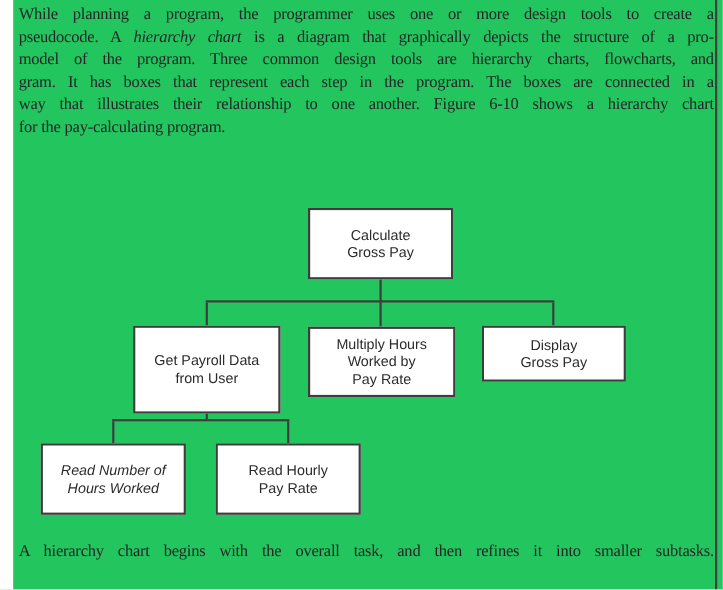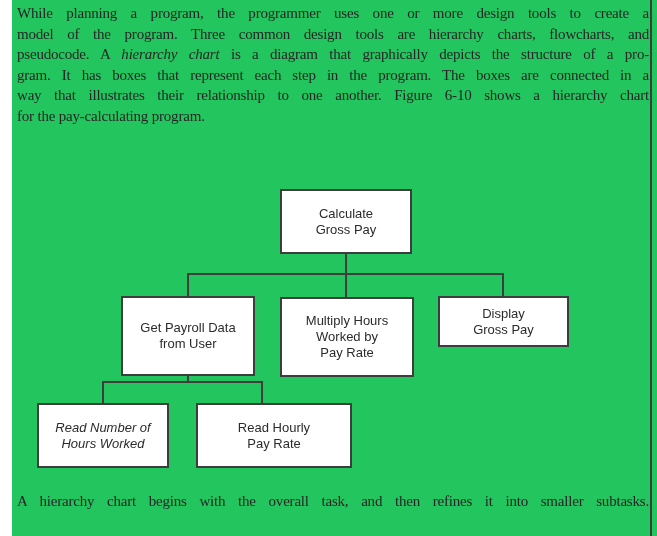--- a/index.html
+++ b/index.html
@@ -62,46 +62,46 @@
     justify-content: center;
     text-align: center;
     font-family: "Liberation Sans", sans-serif;
     font-size: 13px;
     line-height: 16px;
     color: #2b2b2b;
     white-space: pre-line;
   }
   #node-calculate    { left: 268px; top: 189px; width: 132px; height: 65px; }
   #node-get-payroll  { left: 109px; top: 296px; width: 134px; height: 80px; }
-  #node-multiply     { left: 268px; top: 297px; width: 134px; height: 80px; }
+  #node-multiply     { left: 268px; top: 297px; width: 134px; height: 64px; }
   #node-display      { left: 426px; top: 296px; width: 131px; height: 51px; }
   #node-read-number  { left: 25px;  top: 403px; width: 132px; height: 65px; font-style: italic; }
-  #node-read-hourly  { left: 184px; top: 403px; width: 156px; height: 65px; }
+  #node-read-hourly  { left: 184px; top: 403px; width: 132px; height: 65px; }
   .connector {
     position: absolute;
     background: #3d3d3d;
   }
   #conn-root-v       { left: 333px; top: 253px; width: 2px;   height: 44px; }
   #conn-row2-h       { left: 175px; top: 273px; width: 317px; height: 2px;  }
   #conn-get-v        { left: 175px; top: 275px; width: 2px;   height: 21px; }
   #conn-display-v    { left: 490px; top: 275px; width: 2px;   height: 21px; }
   #conn-get-down-v   { left: 175px; top: 361px; width: 2px;   height: 20px; }
   #conn-row3-h       { left: 90px;  top: 381px; width: 161px; height: 2px;  }
   #conn-readnum-v    { left: 90px;  top: 383px; width: 2px;   height: 20px; }
   #conn-readhr-v     { left: 249px; top: 383px; width: 2px;   height: 20px; }
 </style>
 </head>
 <body>
 
 <div id="page">
 
   <div class="para" id="para-top">
     <div class="pline">While planning a program, the programmer uses one or more design tools to create a</div>
+    <div class="pline"><span>pseudocode. A </span><i>hierarchy chart</i><span> is a diagram that graphically depicts the structure of a pro-</span></div>
     <div class="pline">model of the program. Three common design tools are hierarchy charts, flowcharts, and</div>
-    <div class="pline"><span>pseudocode. A </span><i>hierarchy chart</i><span> is a diagram that graphically depicts the structure of a pro-</span></div>
     <div class="pline">gram. It has boxes that represent each step in the program. The boxes are connected in a</div>
     <div class="pline">way that illustrates their relationship to one another. Figure 6-10 shows a hierarchy chart</div>
     <div class="pline last">for the pay-calculating program.</div>
   </div>
 
   <div id="diagram">
     <div class="connector" id="conn-root-v"></div>
     <div class="connector" id="conn-row2-h"></div>
     <div class="connector" id="conn-get-v"></div>
     <div class="connector" id="conn-display-v"></div>

